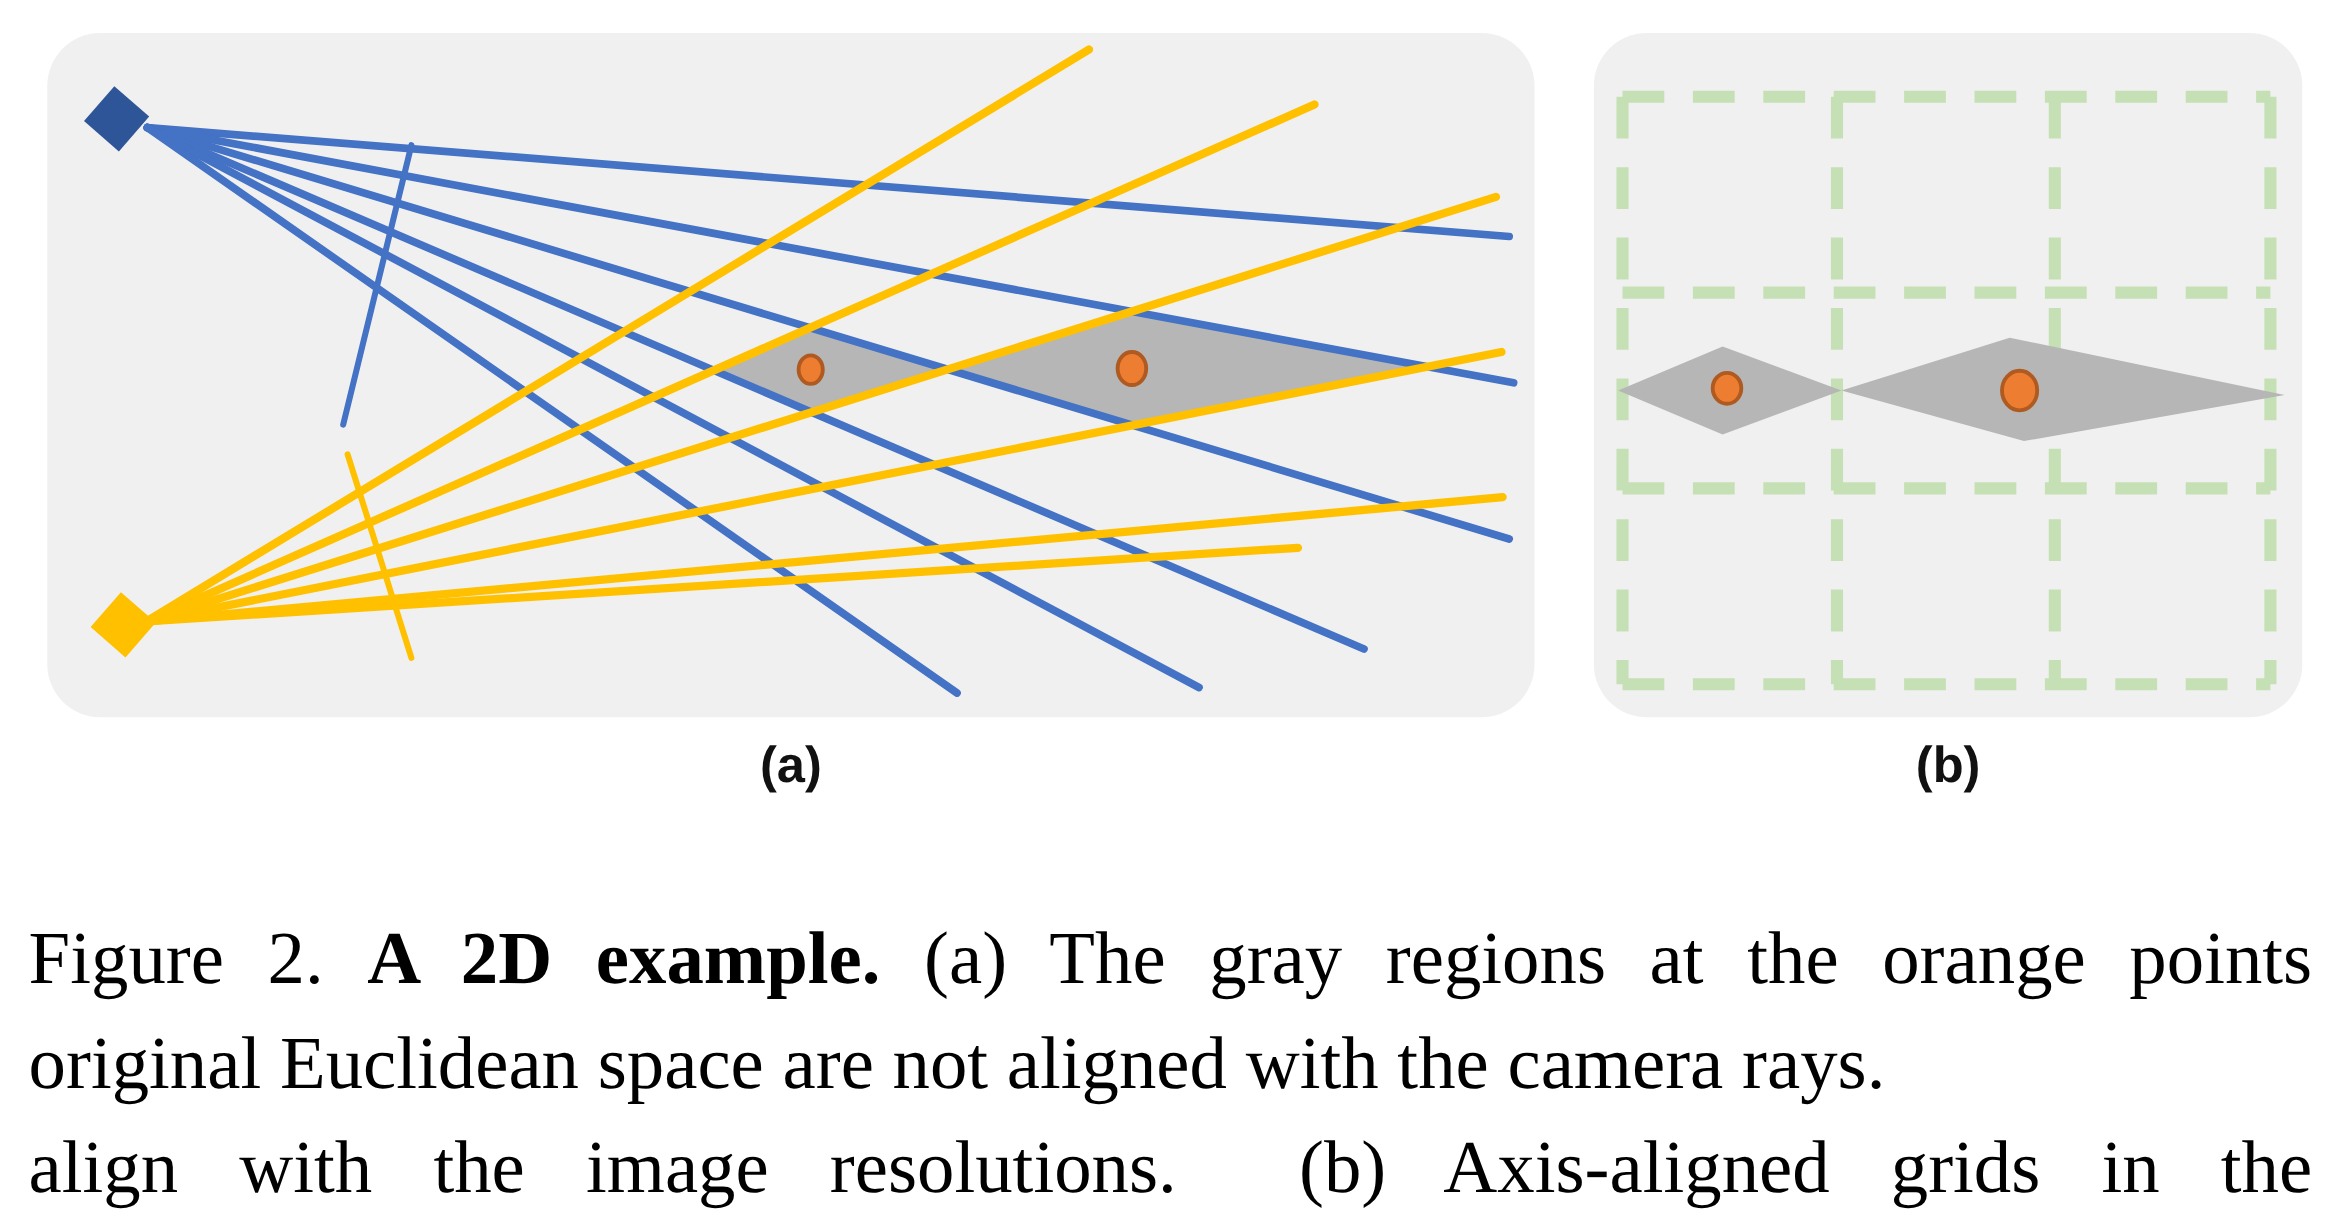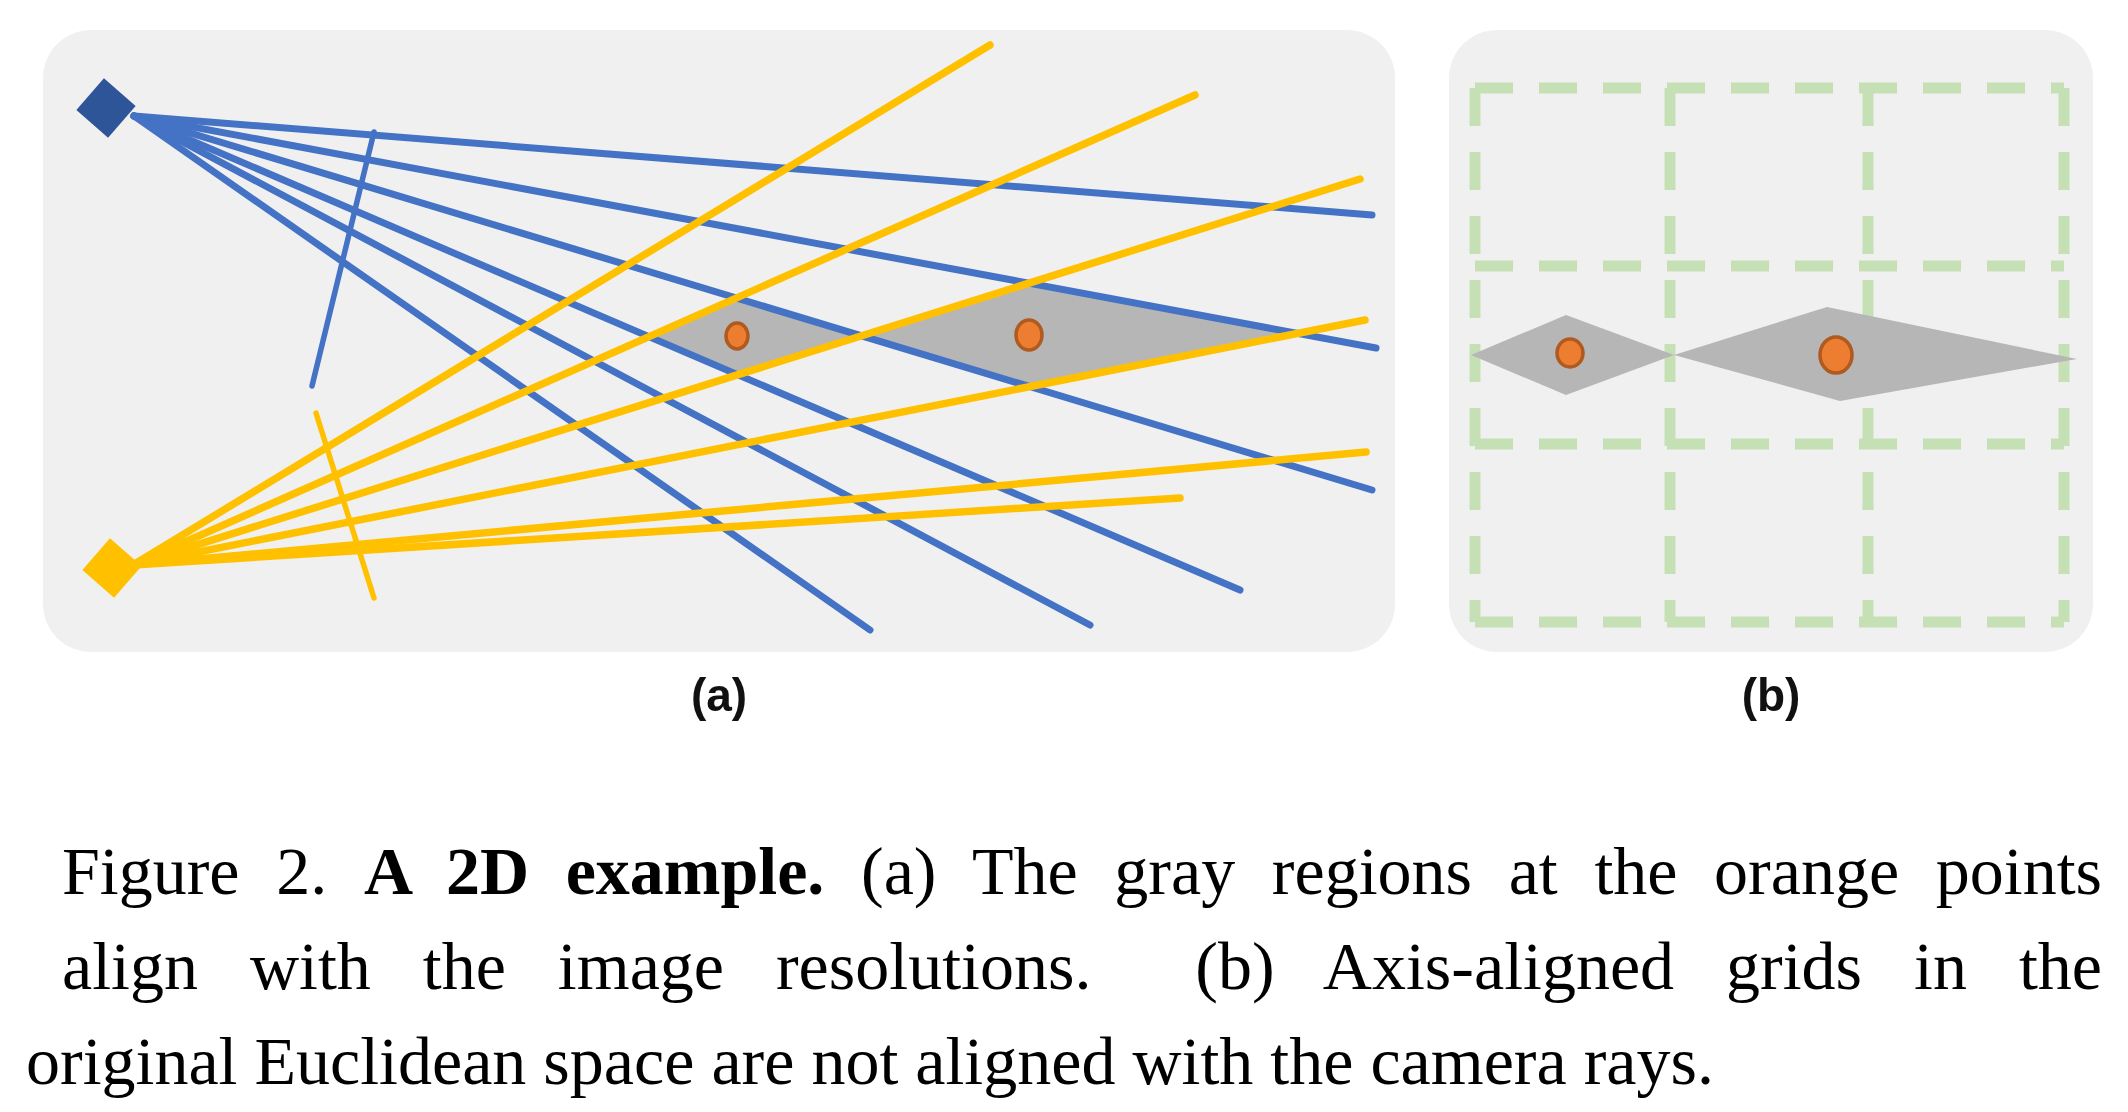--- a/index.html
+++ b/index.html
@@ -4,21 +4,21 @@
 <style>
   html,body{margin:0;padding:0;background:#ffffff;}
   .page{position:relative;width:2128px;height:1112px;background:#ffffff;overflow:hidden;
         font-family:"Liberation Sans",sans-serif;}
   #fig{position:absolute;left:0;top:0;width:2128px;height:762px;display:block;}
   .plabel{position:absolute;width:200px;text-align:center;
           font-family:"Liberation Sans",sans-serif;font-weight:700;font-size:46px;color:#111;}
   .caption{position:absolute;left:26px;top:824px;width:2076px;
            font-family:"Liberation Serif",serif;font-size:68px;color:#000;}
   .cap-line{line-height:95px;white-space:nowrap;}
-  .cap-just{text-align:justify;text-align-last:justify;margin-left:36px;}
+  .cap-just{text-align:justify;text-align-last:justify;}
   .cap-line b{font-weight:700;}
 </style>
 </head>
 <body>
 
 <div class="page">
 
   <svg id="fig" viewBox="0 0 2128 762">
       <rect x="43" y="30" width="1352" height="622" rx="48" fill="#f0f0f1"></rect>
       <rect x="1449" y="30" width="644" height="622" rx="48" fill="#f0f0f1"></rect>
@@ -54,17 +54,17 @@
       <polygon points="1674,355 1827,307 2077,359 1840,401" fill="#b6b6b6"></polygon>
       <ellipse cx="1570" cy="353" rx="13" ry="14" fill="#ed7d31" stroke="#ae5a21" stroke-width="3.5"></ellipse>
       <ellipse cx="1836" cy="355" rx="16" ry="18" fill="#ed7d31" stroke="#ae5a21" stroke-width="3.5"></ellipse>
     </svg>
 
   <div class="plabel" id="label-a" style="left: 619px; top: 668px;">(a)</div>
   <div class="plabel" id="label-b" style="left: 1671px; top: 668px;">(b)</div>
 
   <div class="caption">
     <div class="cap-line cap-just"><span>Figure 2.</span> <b>A 2D example.</b> <span>(a) The gray regions at the orange points</span></div>
+    <div class="cap-line">original Euclidean space are not aligned with the camera rays.</div>
     <div class="cap-line cap-just">align with the image resolutions.&nbsp; (b) Axis-aligned grids in the</div>
-    <div class="cap-line">original Euclidean space are not aligned with the camera rays.</div>
   </div>
 
 </div>
 
 </body></html>

